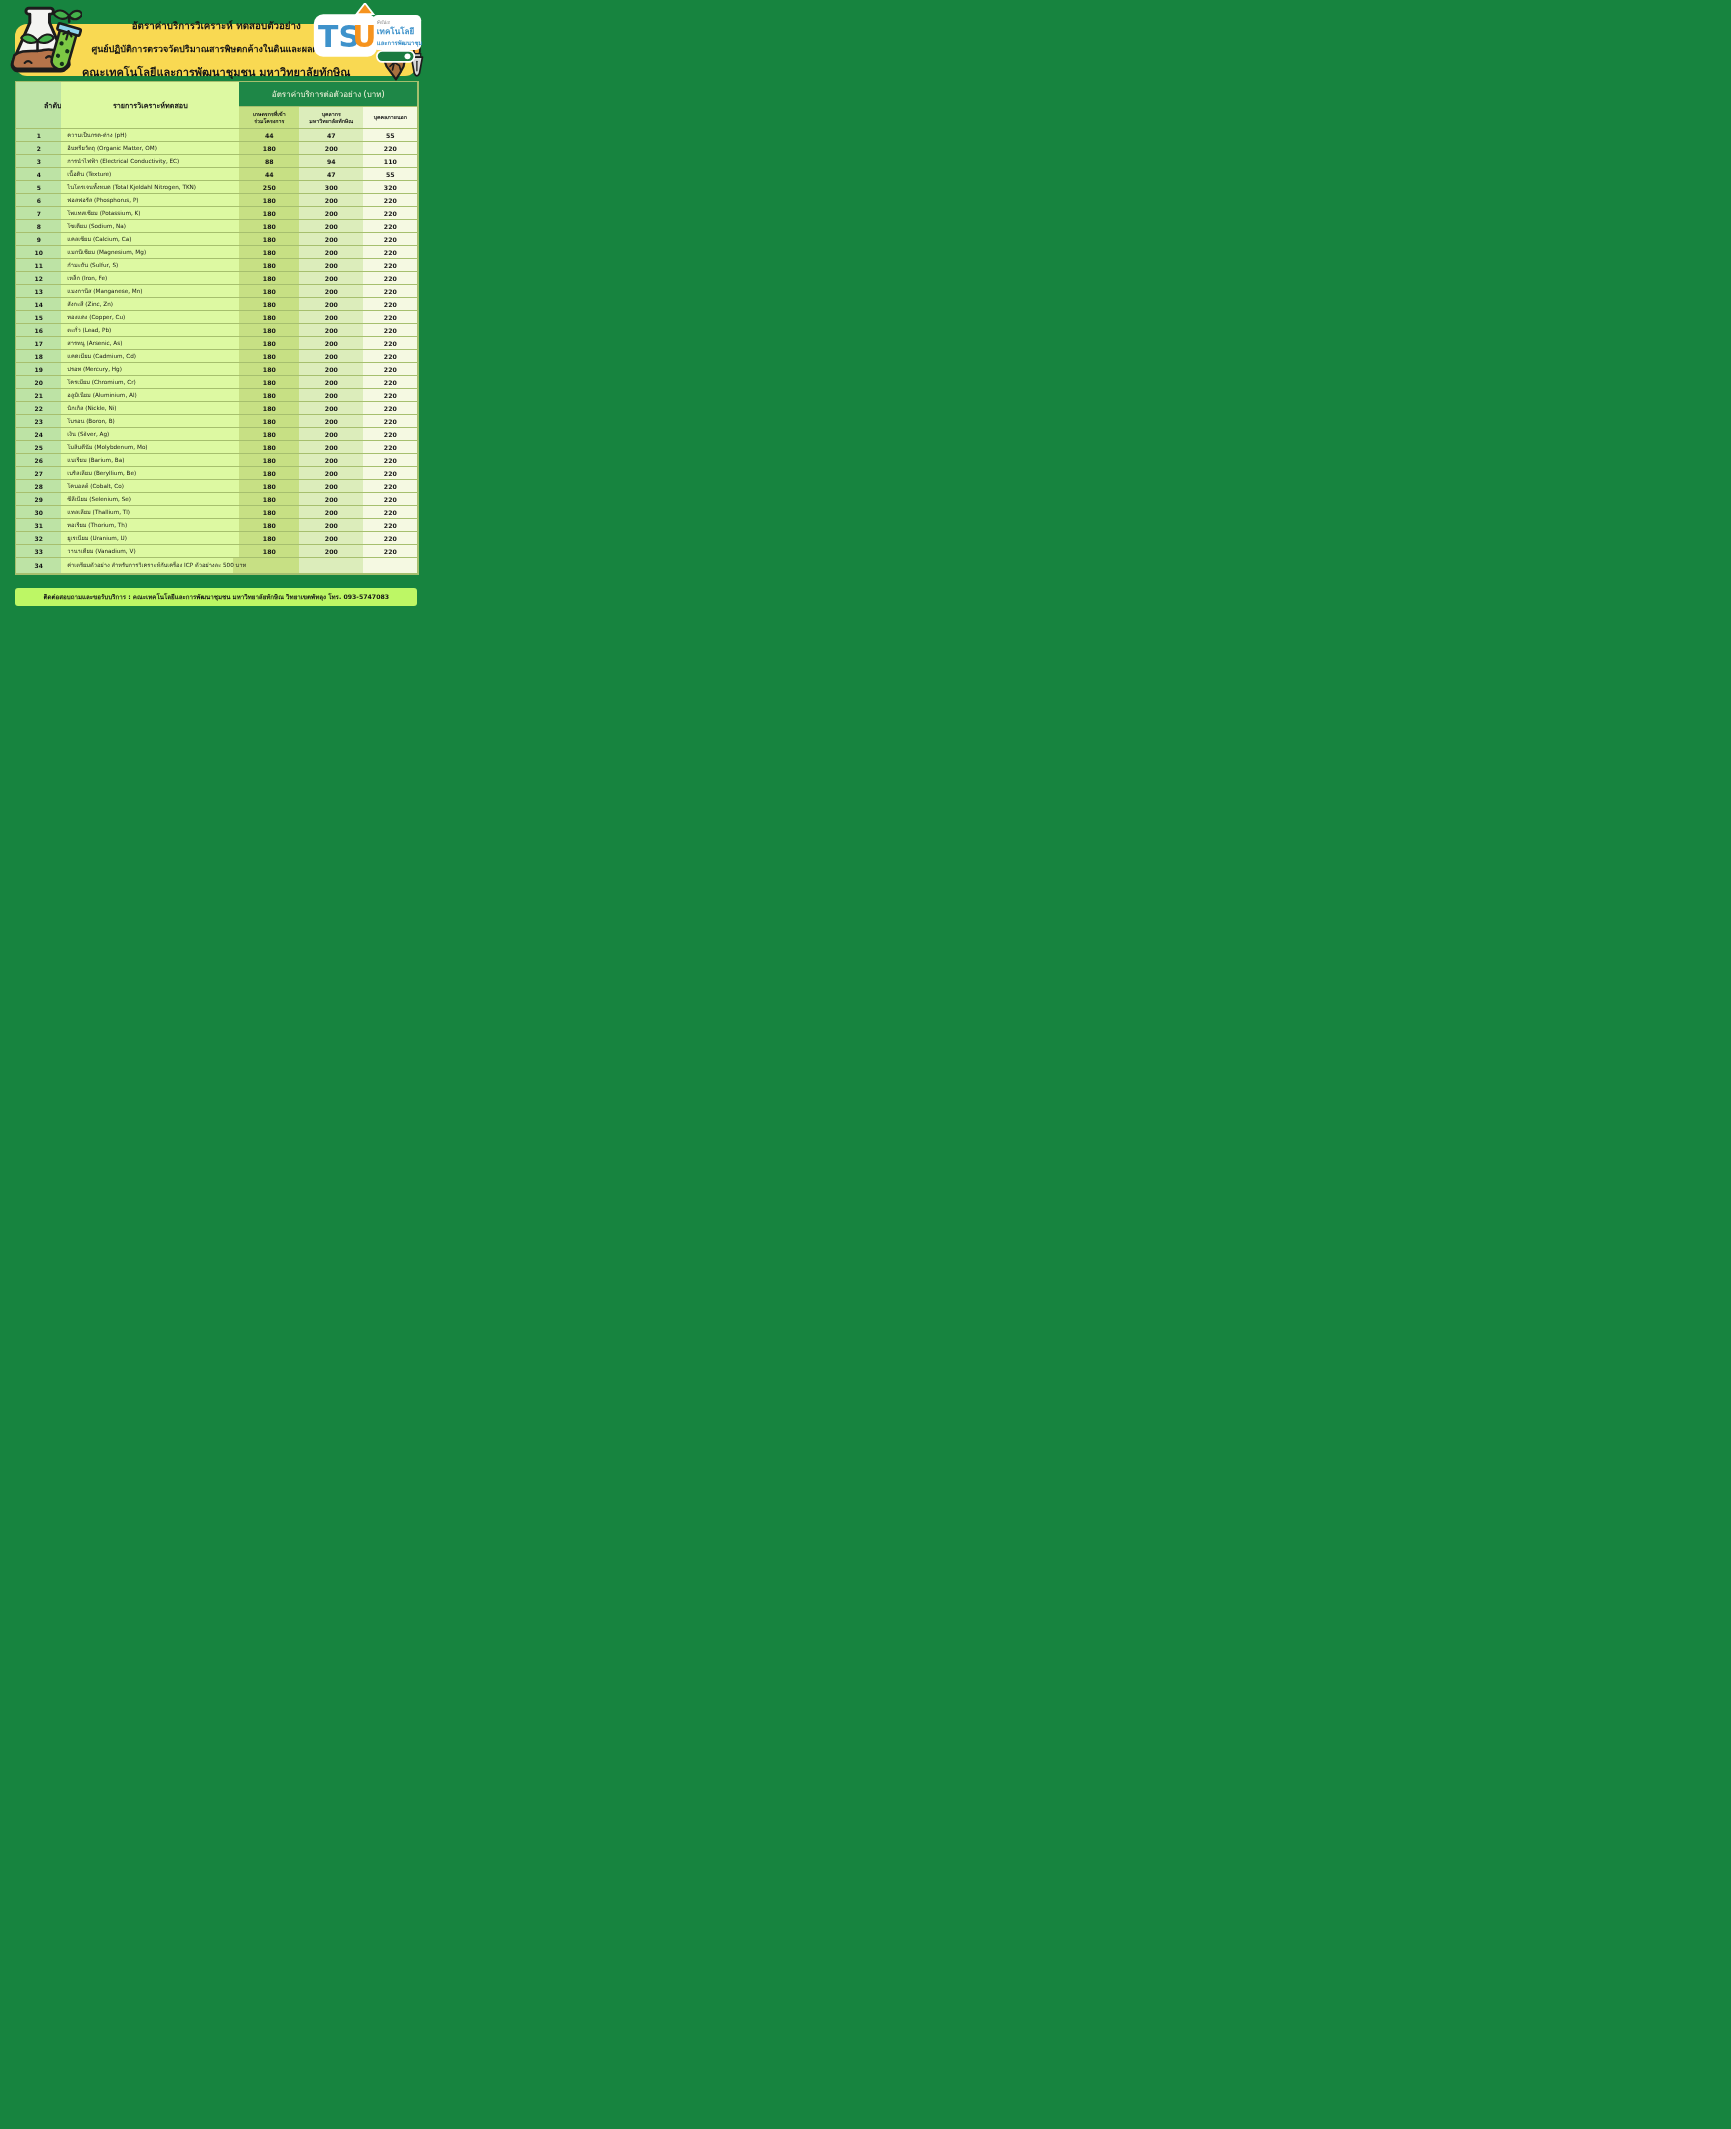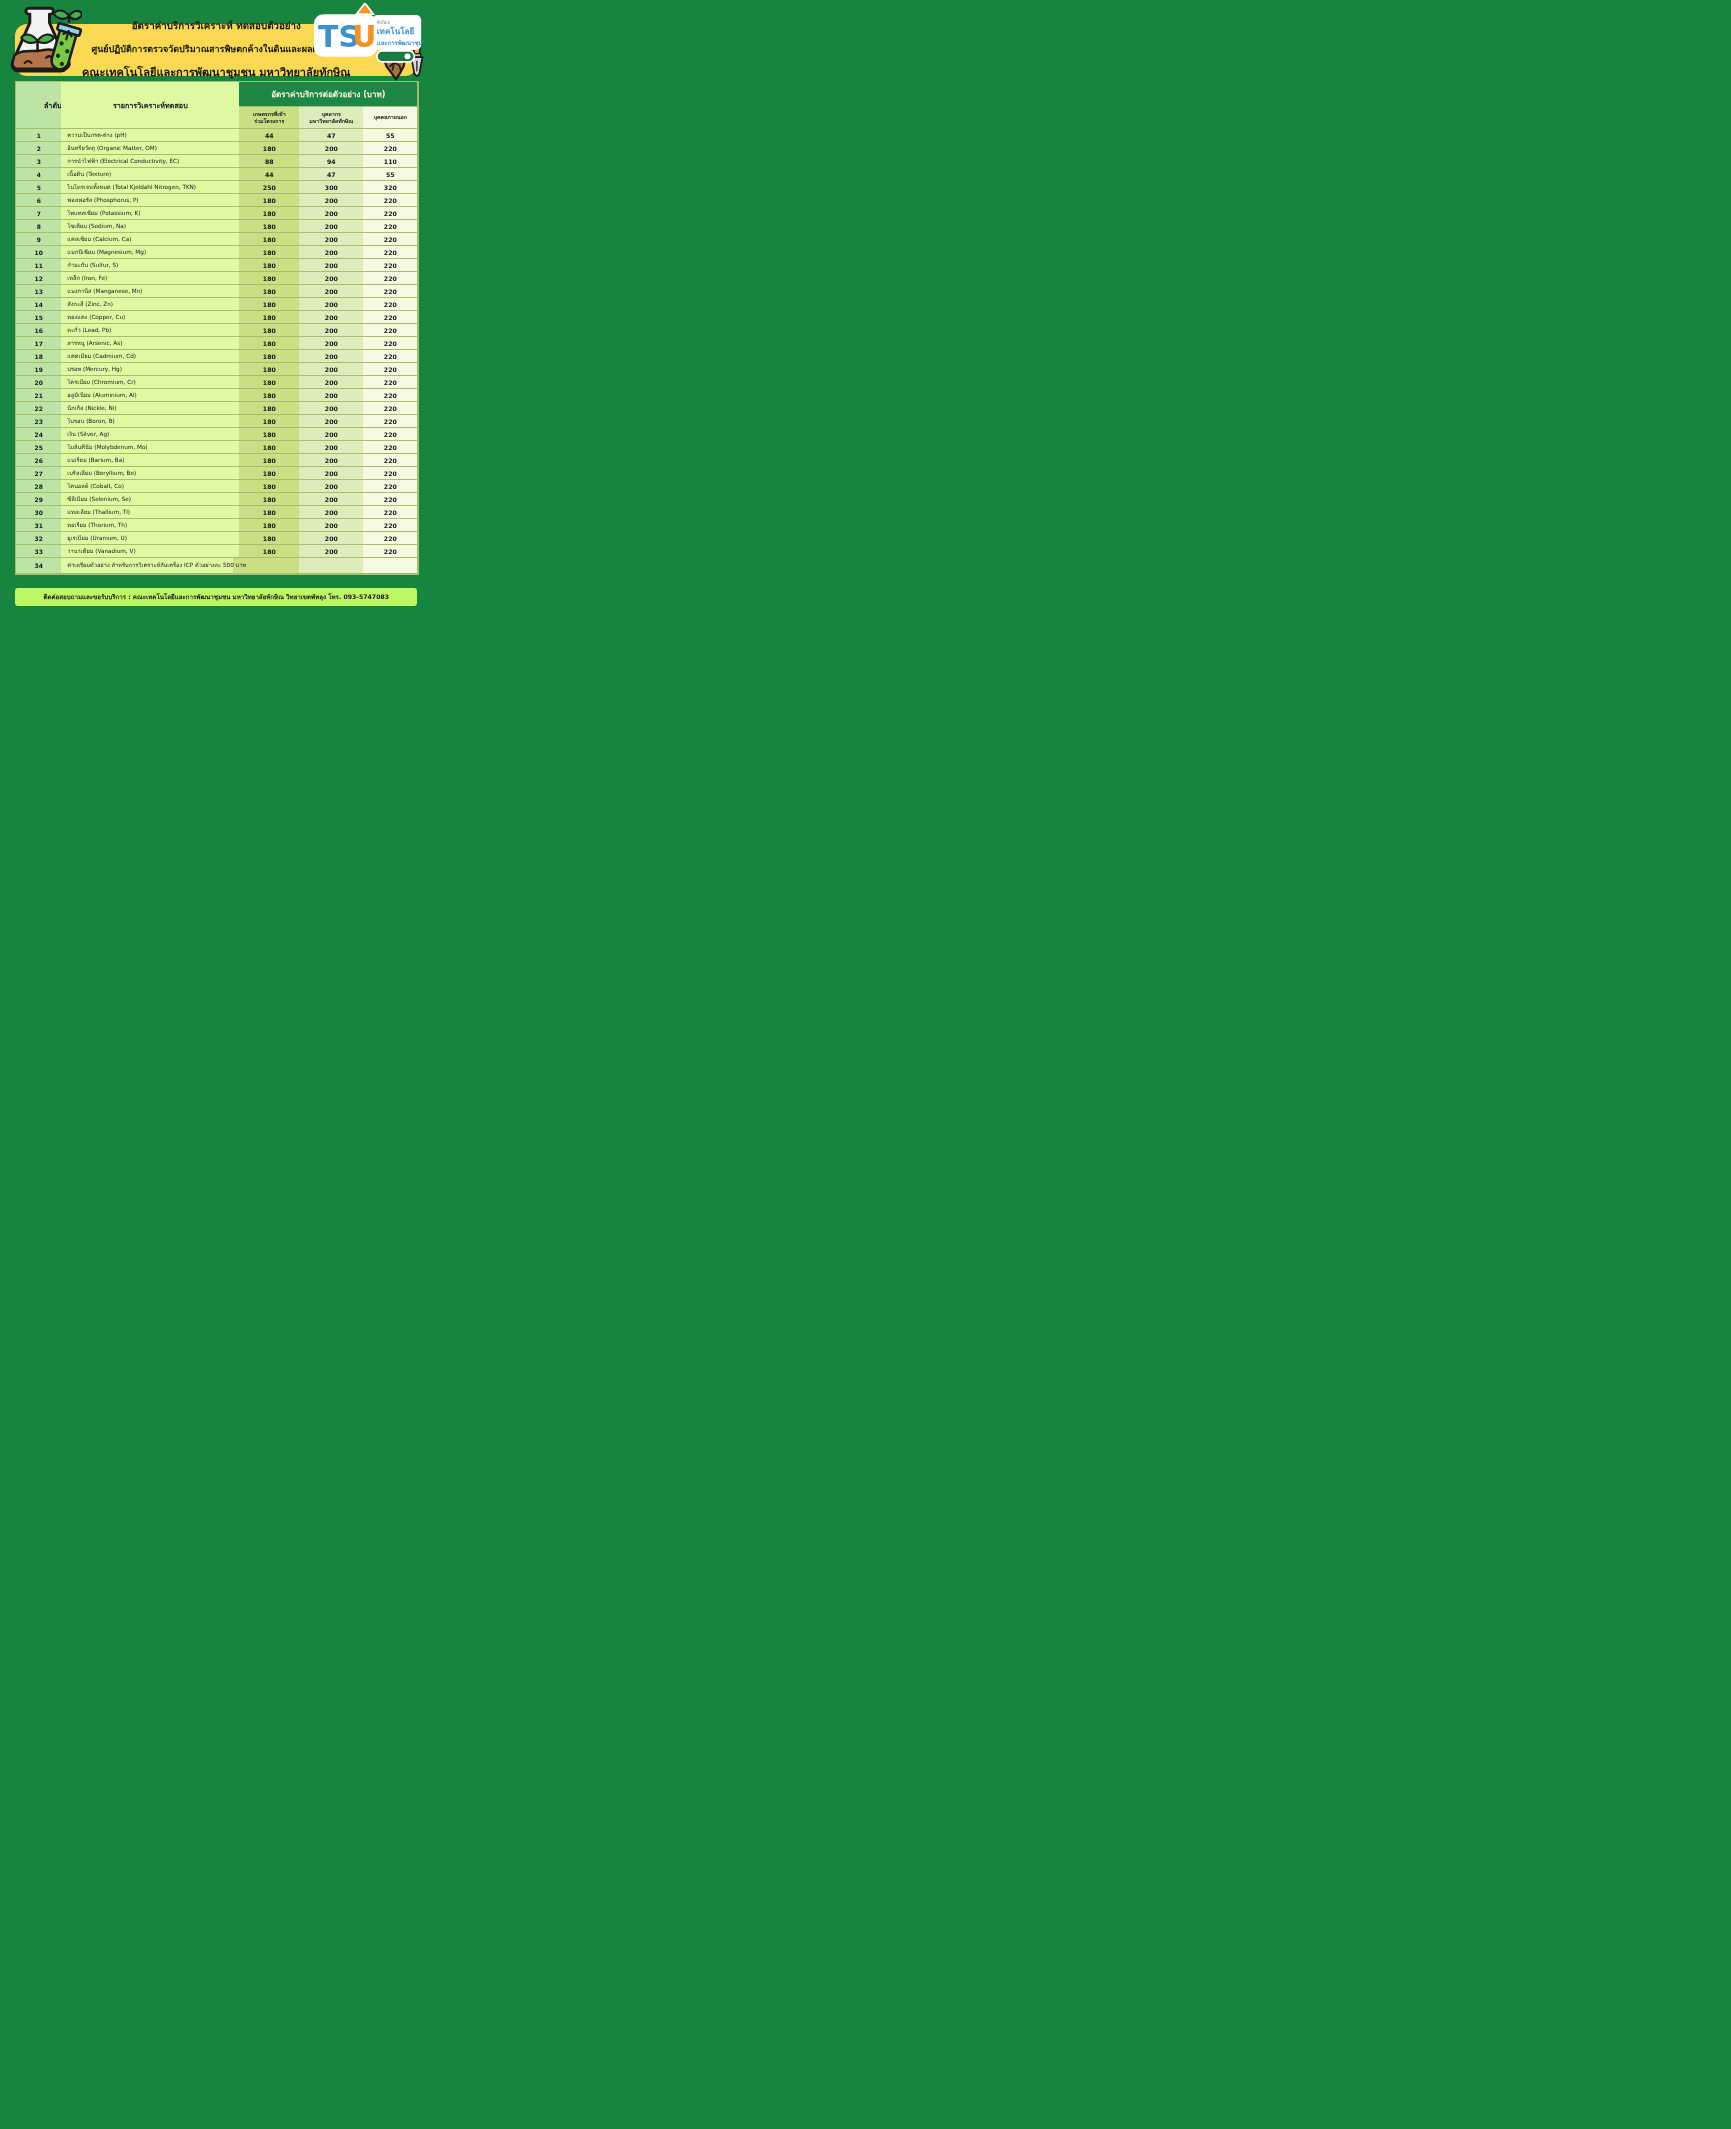--- a/index.html
+++ b/index.html
@@ -32,21 +32,21 @@
     position:absolute;left:15.3px;top:81px;width:402px;
     background:#a6bf6e;
     border:1.3px solid #a6bf6e;border-bottom-width:2.6px;
     z-index:1;
   }
   .thead{display:grid;grid-template-columns:45px 178px 178px;border-bottom:1.3px solid #a6bf6e;}
   .th-no{background:#bde3a5;display:flex;align-items:center;justify-content:center;
          font-weight:800;font-size:7.2px;padding-left:28px;}
   .th-item{background:#ddf9a2;display:flex;align-items:center;justify-content:center;
          font-weight:800;font-size:7.2px;}
-  .band{height:24px;background:#1e8747;color:#fdf9e3;font-weight:700;font-size:8px;
+  .band{height:24px;background:#1e8747;color:#fdf9e3;font-weight:400;font-size:8px;
         display:flex;align-items:center;justify-content:center;
         border-bottom:1.3px solid #a6bf6e;}
   .subrow{display:grid;grid-template-columns:60px 64px 54px;height:21px;}
   .sub{display:flex;flex-direction:column;align-items:center;justify-content:center;
        font-weight:700;font-size:5.3px;line-height:1.18;text-align:center;}
   .bg-c3{background:#c7e084;}
   .bg-c4{background:#dcedbb;}
   .bg-c5{background:#f5f9e2;}
   .trow{display:grid;grid-template-columns:45px 178px 60px 64px 54px;
         height:12px;border-bottom:1.3px solid #a6bf6e;}

